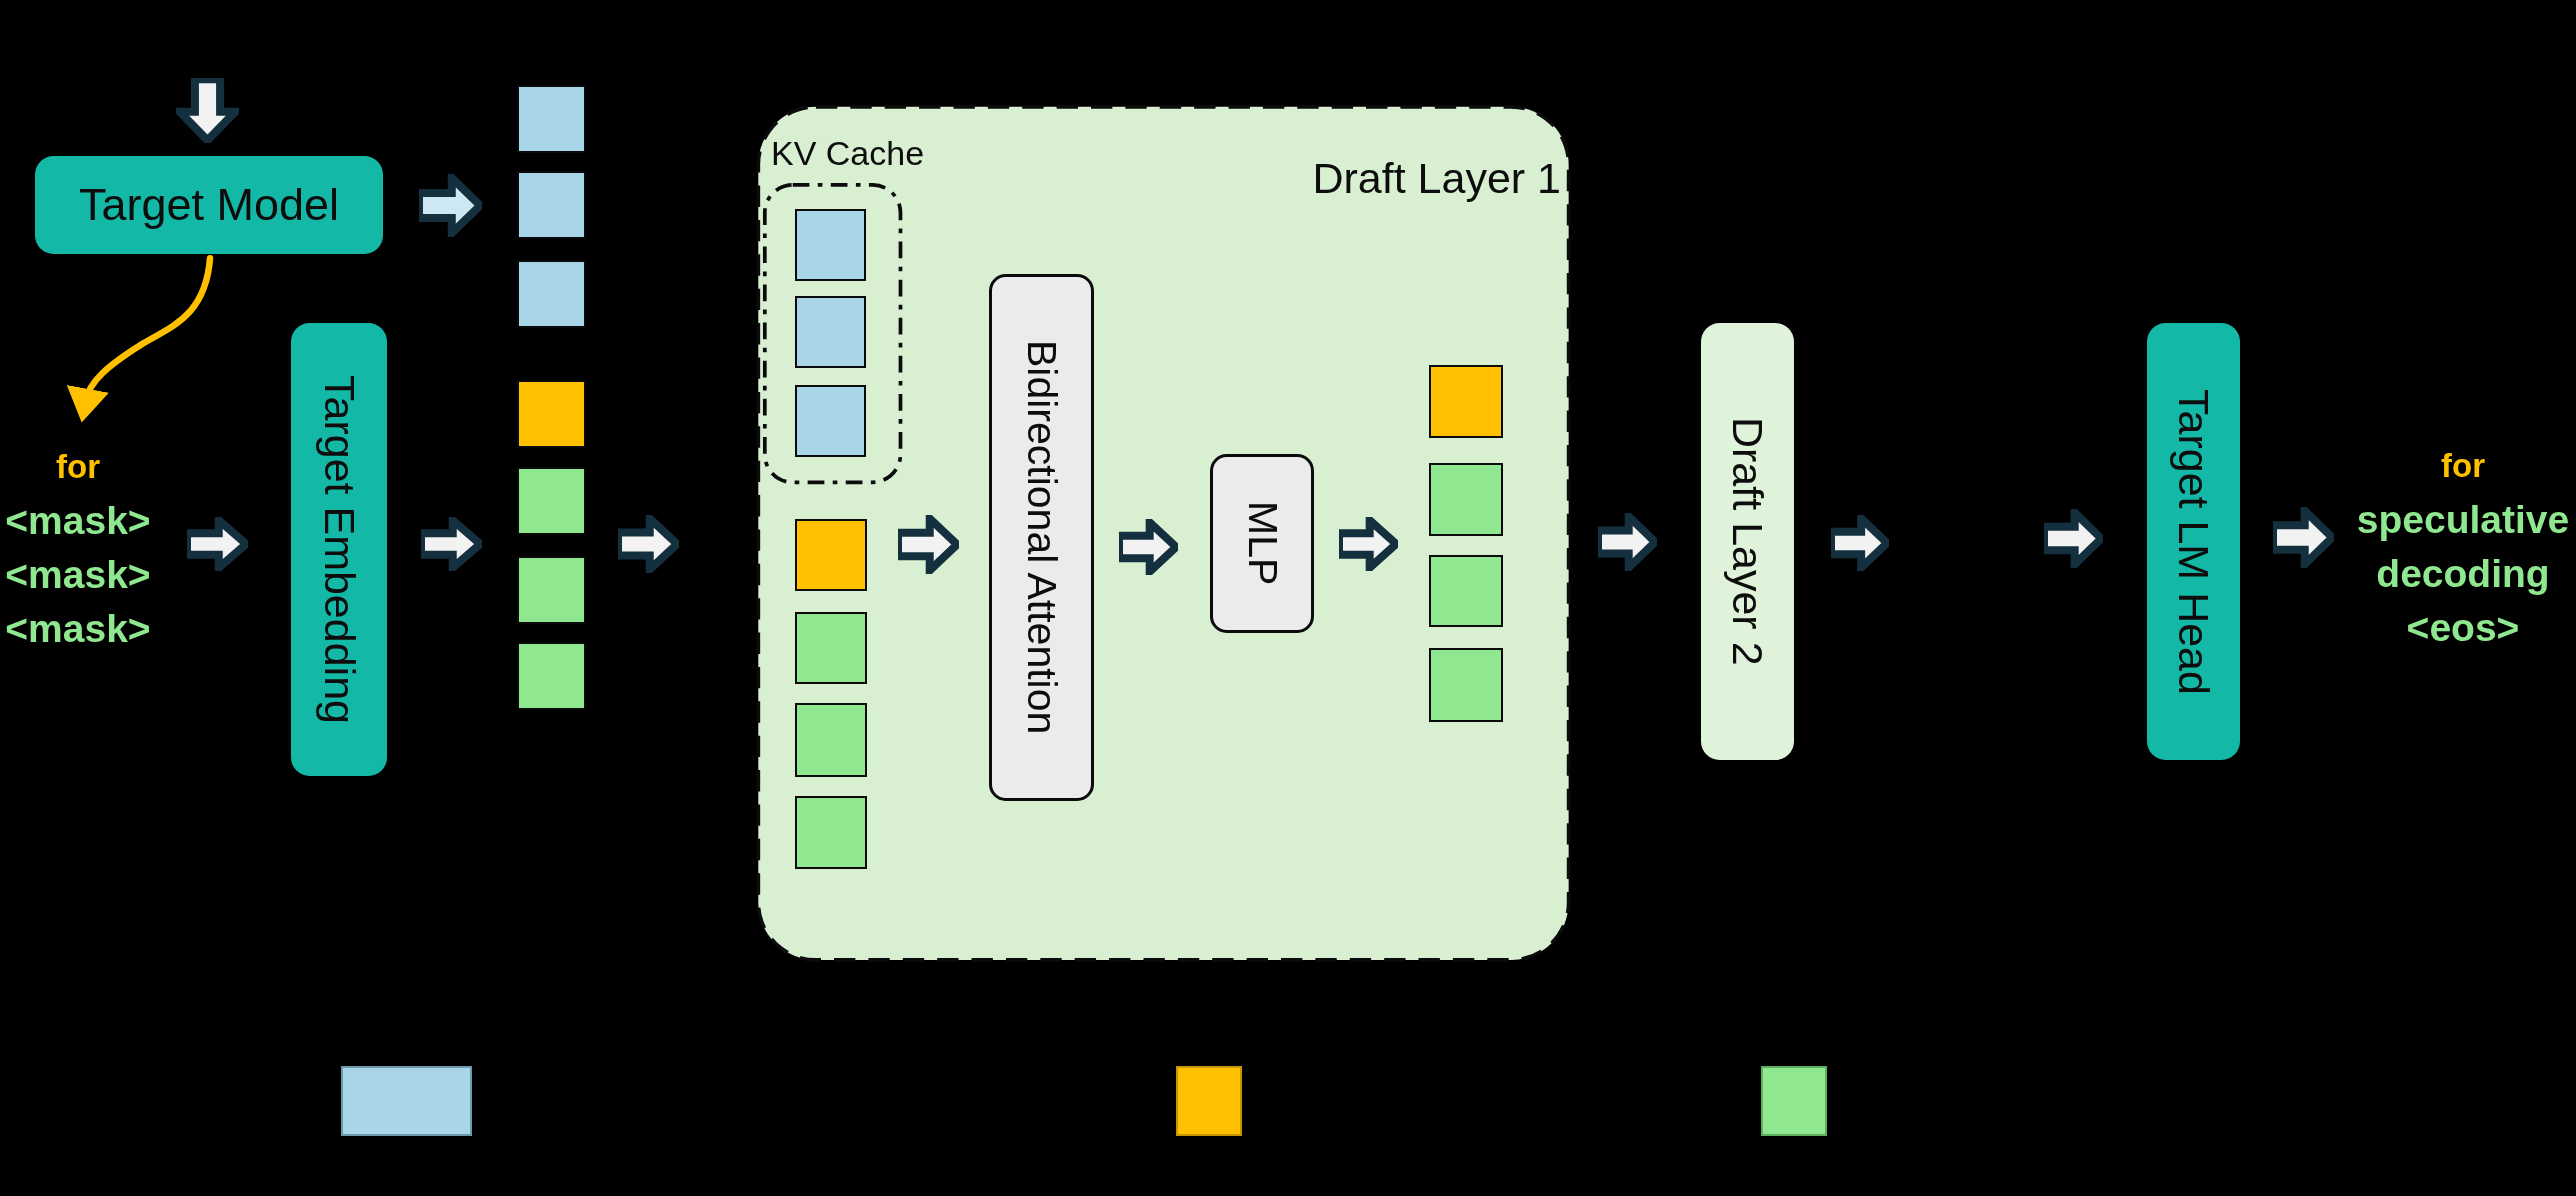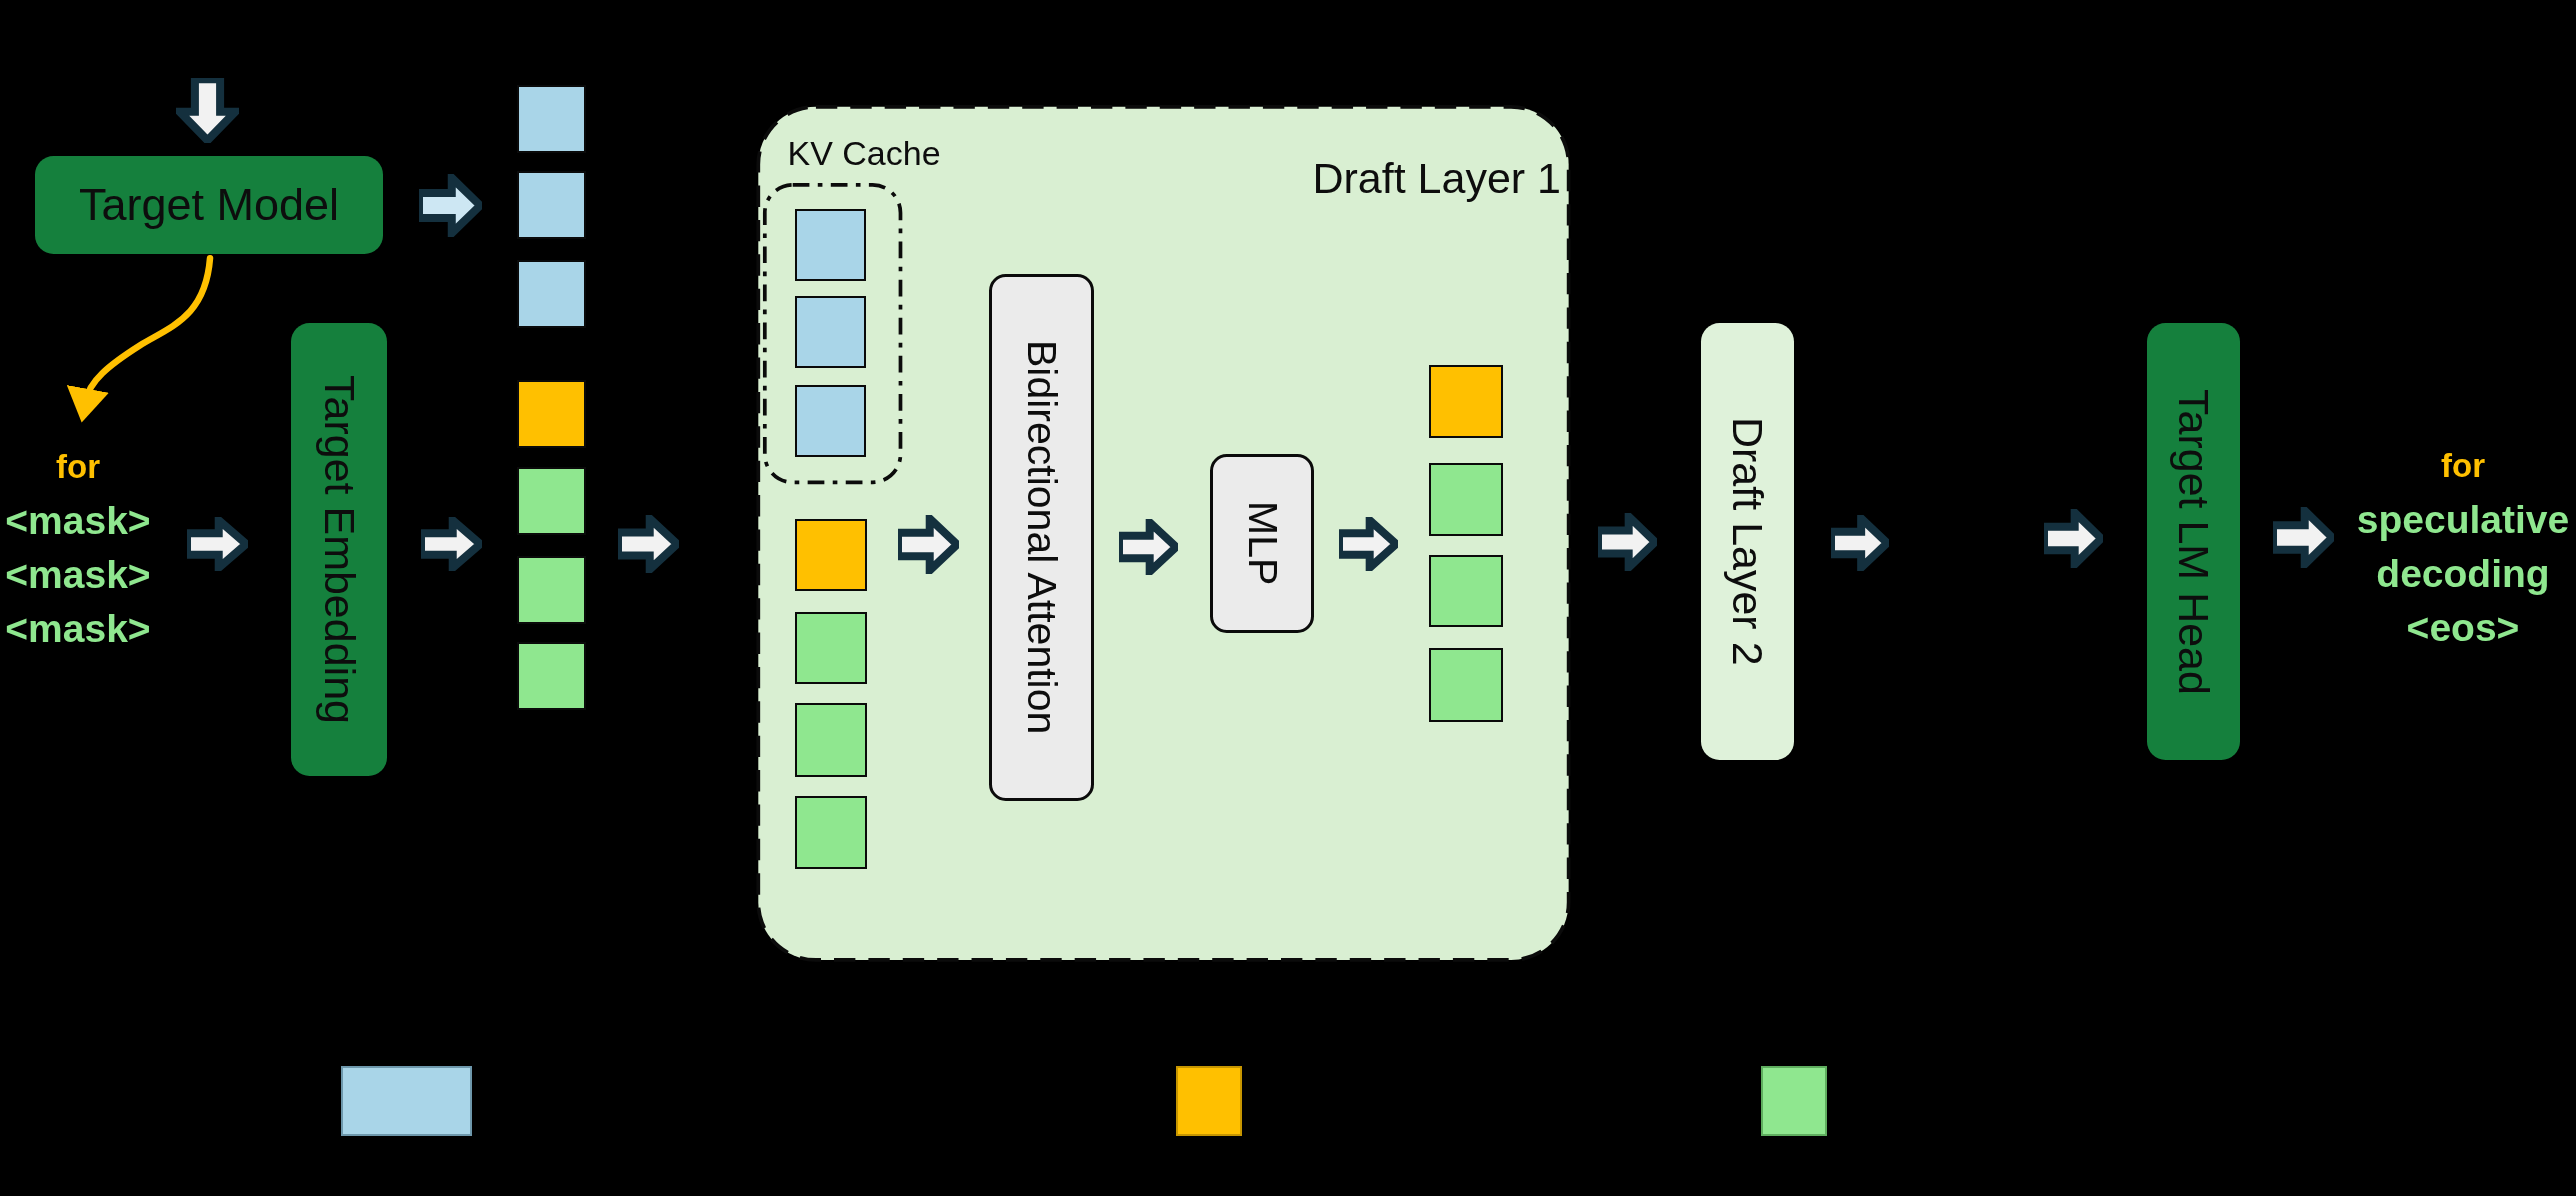--- a/index.html
+++ b/index.html
@@ -1,21 +1,21 @@
 <!DOCTYPE html>
 <html style="font-size:15px"><head>
 <meta charset="utf-8">
 <style>
   html,body{margin:0;padding:0;background:#000;}
   #stage{position:relative;width:2576px;height:1196px;background:#000;overflow:hidden;
          font-family:"Liberation Sans","DejaVu Sans",sans-serif;}
   .abs{position:absolute;}
   #overlay{position:absolute;left:0;top:0;}
   
-  .gbox{position:absolute;background:#15803d;border-radius:18.6px;display:flex;
+  .gbox{position:absolute;background:#14b8a6;border-radius:18.6px;display:flex;
         align-items:center;justify-content:center;color:#0D0D0D;box-sizing:border-box;}
   .outlined{border:3.7px solid #0B0B0B;border-radius:16.7px;}
   .vtext{writing-mode:vertical-rl;text-orientation:mixed;white-space:nowrap;}
   
   .sq{position:absolute;box-sizing:border-box;border:2.8px solid #0A0A0A;}
   .sq.soft-blue{border:2.8px solid #6E98AC;}
   .sq.soft-orange{border:2.8px solid #C79600;}
   .sq.soft-green{border:2.8px solid #5FAE5F;}
   
   .arrow{position:absolute;}
@@ -90,21 +90,21 @@
   <div class="sq" style="left: 517px; top: 467px; width: 69px; height: 68px; background: rgb(143, 231, 143);"></div>
   <div class="sq" style="left: 517px; top: 556px; width: 69px; height: 68px; background: rgb(143, 231, 143);"></div>
   <div class="sq" style="left: 517px; top: 642px; width: 69px; height: 68px; background: rgb(143, 231, 143);"></div>
 
   <div class="arrow" style="left:618px;top:515px;width:61px;height:58px">
     <svg viewBox="0 0 100 100" preserveAspectRatio="none">
         <polygon points="0,30 52,30 52,6 97,50 52,94 52,70 0,70" vector-effect="non-scaling-stroke"></polygon>
       </svg>
   </div>
 
-  <div class="label" style="left:771px;top:134px;width:186px;font-size:34px;text-align:center">KV Cache</div>
+  <div class="label" style="left:771px;top:134px;width:186px;font-size:34px;">KV Cache</div>
   <div class="label" style="left:1189px;top:154px;width:372px;font-size:43px;text-align:right">Draft Layer 1</div>
 
   <div class="sq" style="left: 795px; top: 209px; width: 71px; height: 72px; background: rgb(169, 213, 232);"></div>
   <div class="sq" style="left: 795px; top: 296px; width: 71px; height: 72px; background: rgb(169, 213, 232);"></div>
   <div class="sq" style="left: 795px; top: 385px; width: 71px; height: 72px; background: rgb(169, 213, 232);"></div>
 
   <div class="sq" style="left: 795px; top: 519px; width: 72px; height: 72px; background: rgb(255, 192, 0);"></div>
   <div class="sq" style="left: 795px; top: 612px; width: 72px; height: 72px; background: rgb(143, 231, 143);"></div>
   <div class="sq" style="left: 795px; top: 703px; width: 72px; height: 74px; background: rgb(143, 231, 143);"></div>
   <div class="sq" style="left: 795px; top: 796px; width: 72px; height: 73px; background: rgb(143, 231, 143);"></div>

